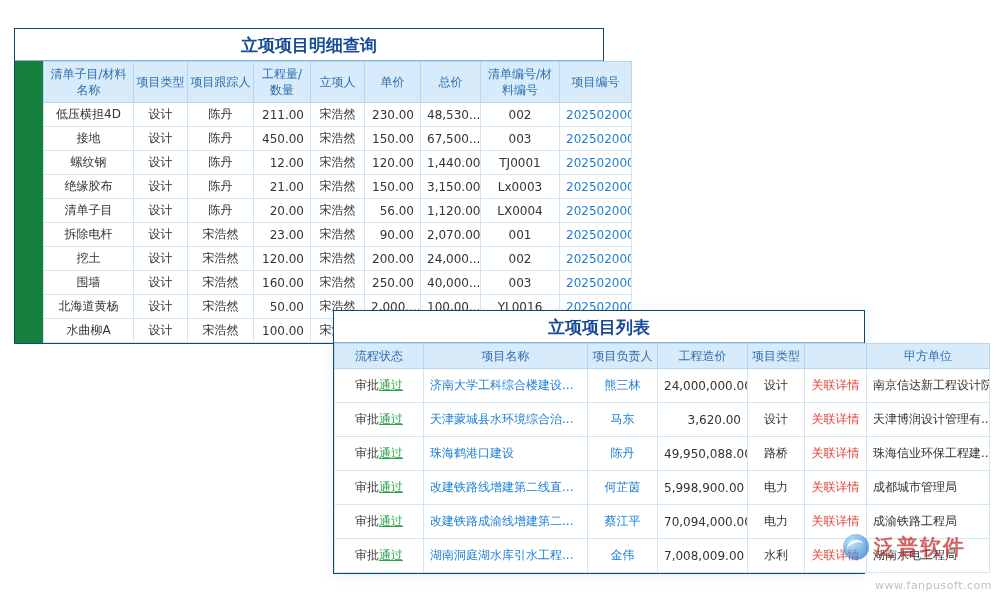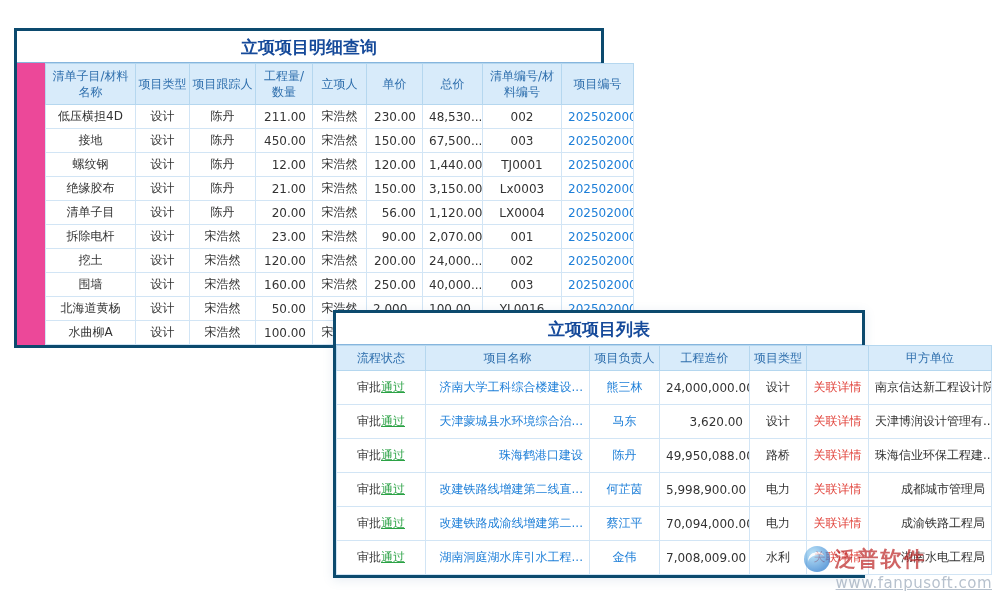--- a/index.html
+++ b/index.html
@@ -1,56 +1,56 @@
 <!DOCTYPE html>
 <html><head>
 <meta charset="utf-8">
 <style>
   *{box-sizing:border-box;margin:0;padding:0;}
   html,body{width:1000px;height:600px;background:#ffffff;
     font-family:"DejaVu Sans","Liberation Sans",sans-serif;}
   .canvas{position:relative;width:1000px;height:600px;background:#fff;overflow:hidden;}
 
-  .panel{position:absolute;background:#ec4899;border:3px solid #0c4a6e;}
+  .panel{position:absolute;background:#15803d;border:1px solid #0c4a6e;}
   .panel-detail{left:14px;top:28px;width:590px;z-index:1;}
   .panel-list{left:333px;top:310px;width:532px;z-index:2;box-shadow:0 2px 10px rgba(90,130,170,.15);}
 
   .panel-title{height:32px;line-height:32px;text-align:center;font-size:17px;
     font-weight:bold;color:#164a9a;border-bottom:1px solid #86b5dd;background:#fff;}
 
   table{border-collapse:collapse;width:100%;table-layout:fixed;color:#333;}
   .panel-detail table{font-size:12px;margin-left:28px;}
   .panel-list  table{font-size:12px;padding-left:8px;}
 
   th{background:#d8ebfa;color:#2f6fad;font-weight:normal;border:1px solid #b5d7ef;
      padding:4px 2px;line-height:1.35;text-align:center;word-break:break-all;}
   td{border:1px solid #d2e5f5;padding:0 6px;text-align:center;white-space:nowrap;
      overflow:hidden;background:#fff;}
   .panel-detail td{height:24px;}
   .panel-list td{height:34px;}
 
   td.num{text-align:right;}
-  td.left{text-align:right;}
+  td.left{text-align:left;}
 
   a{cursor:pointer;}
   a.blue{color:#1e7fd8;text-decoration:none;}
   a.green{color:#2ba245;text-decoration:underline;margin-top:8px;}
   a.red{color:#e14038;text-decoration:none;}
   .status-prefix{color:#3a3a3a;}
 
   .watermark{position:absolute;right:8px;bottom:8px;z-index:3;opacity:.68;
     text-align:left;pointer-events:none;}
   .wm-row{display:flex;align-items:center;gap:5px;}
   .wm-logo{width:26px;height:26px;border-radius:50%;display:inline-block;position:relative;
     background:radial-gradient(circle at 35% 30%, #9fd8f5, #2277cc 72%);flex:0 0 auto;}
   .wm-logo::after{content:"";position:absolute;left:4px;top:6px;width:17px;height:11px;
     border-radius:50%;border-top:3px solid rgba(255,255,255,.9);transform:rotate(-18deg);}
   .wm-brand{font-size:21px;font-weight:bold;color:#b91c1c;letter-spacing:2px;
     text-shadow:0 0 1px #ffffff;}
-  .wm-url{font-size:15px;color:#95a4b6;margin-top:1px;padding-left:32px;letter-spacing:.5px;text-decoration:underline;}
+  .wm-url{font-size:11px;color:#95a4b6;margin-top:18px;padding-left:32px;letter-spacing:.5px;}
 </style>
 </head>
 <body>
 
 <div class="canvas">
 
   <section class="panel panel-detail">
     <div class="panel-title">立项项目明细查询</div>
     <table>
       <colgroup>

